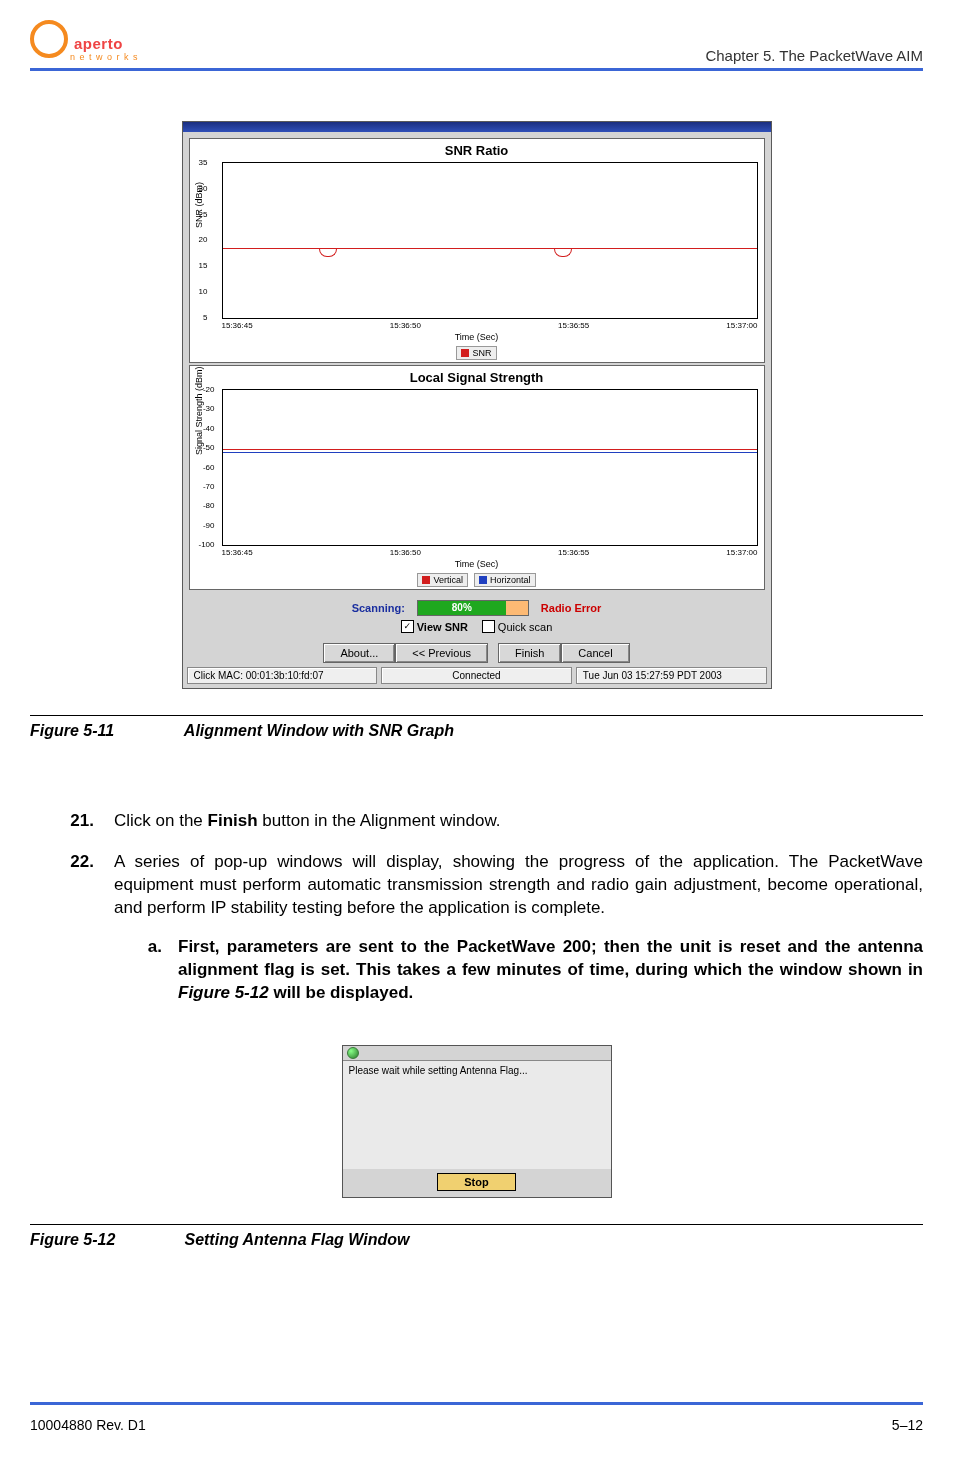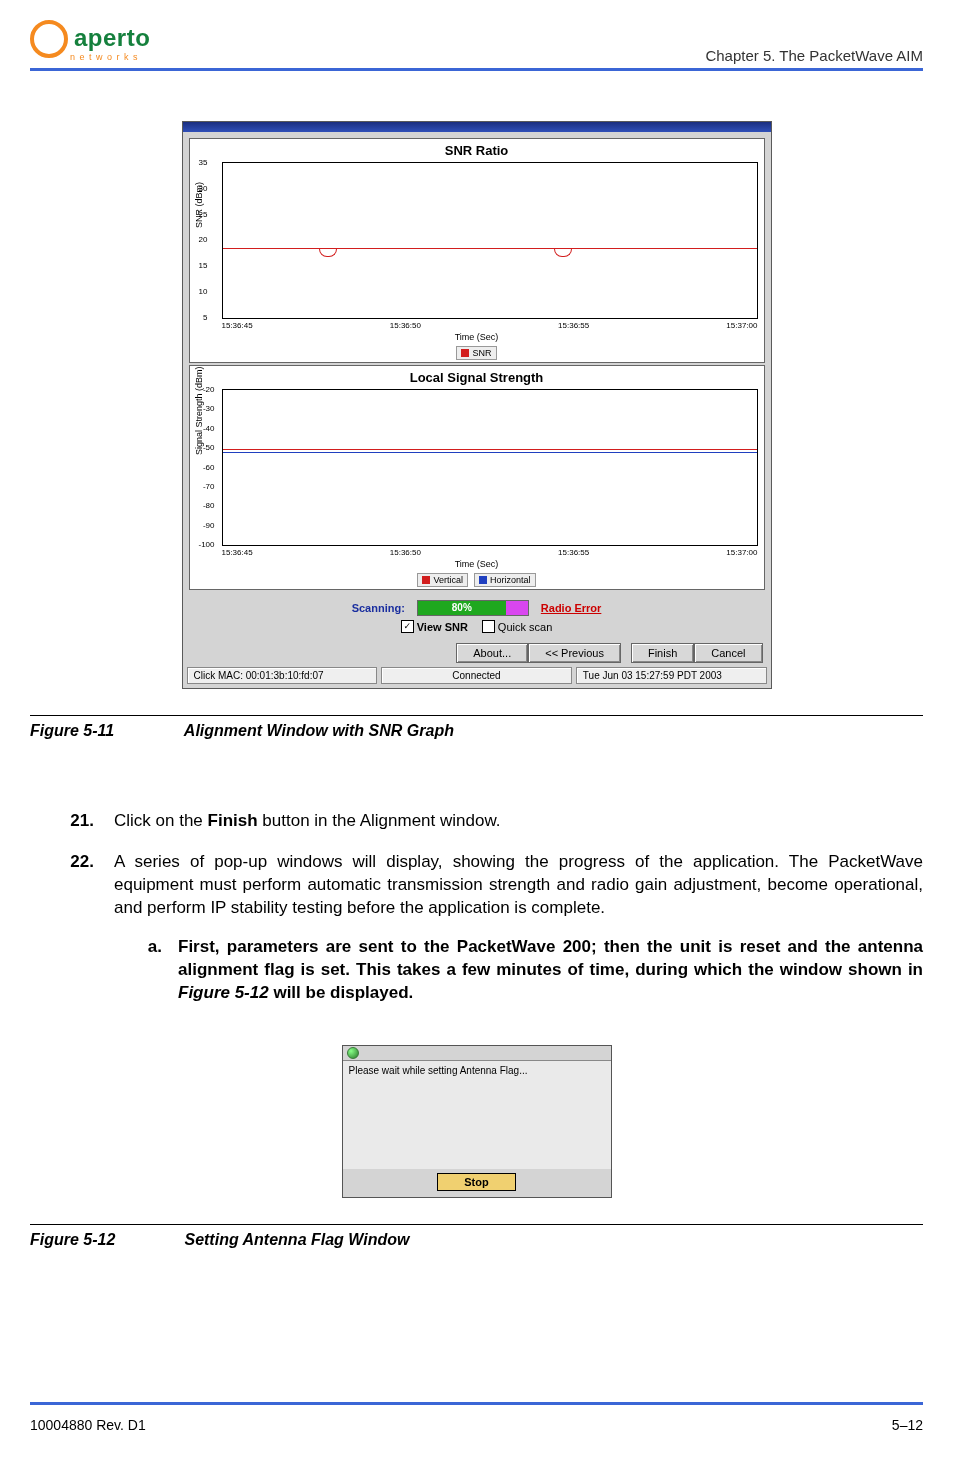--- a/index.html
+++ b/index.html
@@ -1,21 +1,21 @@
 <!DOCTYPE html>
 <html><head>
 <meta charset="utf-8">
 <style>
   html,body{margin:0;padding:0;background:#fff;font-family:"Segoe UI",Tahoma,Geneva,sans-serif;color:#000;font-size:16px;}
   .page{width:953px;min-height:1461px;margin:0 auto;position:relative;box-sizing:border-box;padding:18px 30px 60px 30px;}
   
   .header{height:46px;border-bottom:3px solid #3b66d6;padding-bottom:4px;display:flex;justify-content:space-between;align-items:flex-end;}
   .logo{display:flex;align-items:flex-end;gap:2px;}
   .logo-circle{width:30px;height:30px;border:4px solid #f58a1f;border-radius:50%;margin-right:4px;margin-bottom:6px;}
-  .logo-text{font-size:24px;font-weight:700;color:#15803d;letter-spacing:.5px;}
+  .logo-text{font-size:15px;font-weight:700;color:#ef4444;letter-spacing:.5px;}
   .logo-sub{font-size:9px;color:#f58a1f;letter-spacing:1px;margin-left:-4px;margin-bottom:2px;}
   .chapter{font-size:15px;color:#333;}
   
   .fig1-wrap{margin:50px auto 0 auto;width:590px;}
   .win{background:#d4d4d4;border:1px solid #5a5a5a;font-family:"MS Sans Serif",Tahoma,sans-serif;font-size:11px;color:#000;}
   .win-top{height:10px;background:linear-gradient(#1a2e7f,#2f4fb8);}
   .charts-row{display:flex;gap:2px;padding:6px 6px 0 6px;flex-direction:column;}
   .chart-panel{flex:1;background:#fff;border:1px solid #666;padding:4px 2px 2px 2px;}
   .chart-title{text-align:center;font-weight:700;font-size:13px;margin-bottom:4px;}
   .plot-area{position:relative;height:155px;margin-left:30px;margin-right:4px;border:1px solid #000;background:#fff;}
@@ -25,27 +25,27 @@
   .yticks{position:absolute;left:-24px;top:0;bottom:0;display:flex;flex-direction:column;justify-content:space-between;font-size:8px;text-align:right;}
   .yticks span{height:0;line-height:0;}
   .xticks{display:flex;justify-content:space-between;font-size:8px;margin:2px 4px 0 30px;}
   .axis-x{text-align:center;font-size:9px;margin-top:2px;}
   .axis-y{position:absolute;left:4px;top:40%;transform:rotate(-90deg);transform-origin:left top;font-size:9px;white-space:nowrap;}
   .legend{display:flex;gap:6px;justify-content:center;margin-top:4px;}
   .legend-item{display:flex;align-items:center;gap:3px;border:1px solid #999;padding:1px 4px;font-size:9px;background:#eee;}
   .sq{width:8px;height:8px;}
   .scan-row{display:flex;justify-content:center;align-items:center;gap:12px;margin:10px 0 4px 0;font-size:11px;}
   .scan-lbl{color:#1a2e9f;font-weight:700;}
-  .progress{width:110px;height:14px;border:1px solid #666;background:#d946ef;position:relative;}
+  .progress{width:110px;height:14px;border:1px solid #666;background:#fdba74;position:relative;}
   .progress-bar{position:absolute;left:0;top:0;bottom:0;background:#1fa81f;text-align:center;color:#fff;font-size:10px;line-height:14px;font-weight:700;}
-  .radio-err{color:#c00;font-weight:700;text-decoration:underline;}
+  .radio-err{color:#c00;font-weight:700;}
   .check-row{display:flex;justify-content:center;gap:14px;margin-bottom:6px;font-size:11px;}
   .chk{display:flex;align-items:center;gap:3px;}
   .chkbox{width:11px;height:11px;border:1px solid #000;background:#fff;display:inline-flex;align-items:center;justify-content:center;font-size:9px;line-height:1;}
-  .btn-row{display:flex;justify-content:flex-end;padding:4px 8px;}
+  .btn-row{display:flex;justify-content:center;padding:4px 8px;}
   .jbtn{border:1px solid #666;background:#d8d8d8;padding:3px 16px;font-size:11px;box-shadow:1px 1px 0 #fff inset,-1px -1px 0 #888 inset;}
   .btn-group{display:flex;gap:10px;}
   .status-row{display:flex;padding:0 4px 4px 4px;gap:4px;}
   .status-cell{flex:1;border:1px solid #888;background:#efefef;padding:2px 6px;font-size:10px;box-shadow:1px 1px 0 #fff inset;}
   
   .fig-sep{border:0;border-top:1px solid #000;margin:26px 0 6px 0;}
   .fig-cap{font-style:italic;font-weight:700;font-size:16px;margin:0 0 0 0;padding-left:0;}
   .fig-cap .num{display:inline-block;width:150px;}
   
   .steps{margin:70px 0 0 0;font-size:17px;line-height:1.35;}

